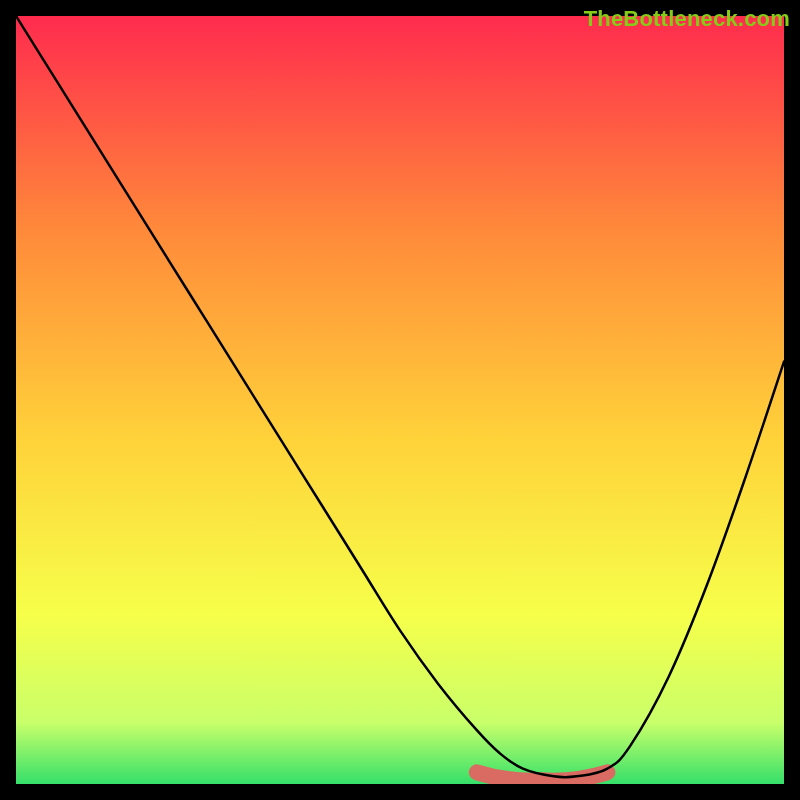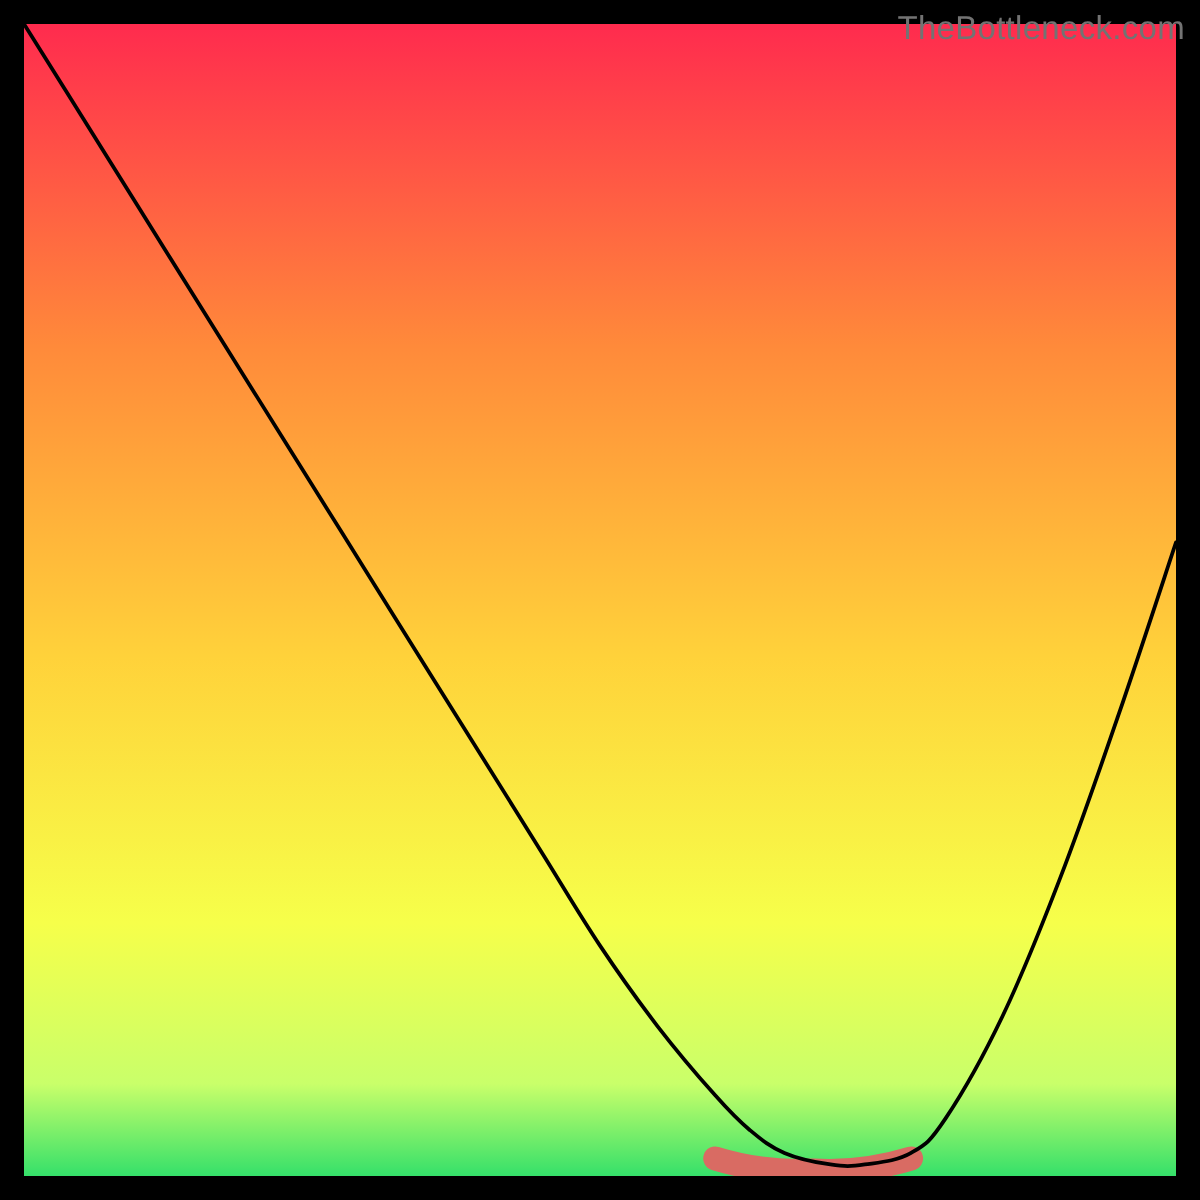--- a/index.html
+++ b/index.html
@@ -14,23 +14,23 @@
   .frame {
     position: relative;
     width: 800px;
     height: 800px;
     background: #000;
   }
   .watermark {
     position: absolute;
     top: 6px;
     right: 10px;
-    color: #737373;
+    color: #84cc16;
     font-size: 22px;
-    font-weight: normal;
+    font-weight: bold;
     z-index: 40;
     letter-spacing: 0.2px;
   }
   .plot {
     position: absolute;
     left: 16px;
     top: 16px;
     width: 768px;
     height: 768px;
   }

